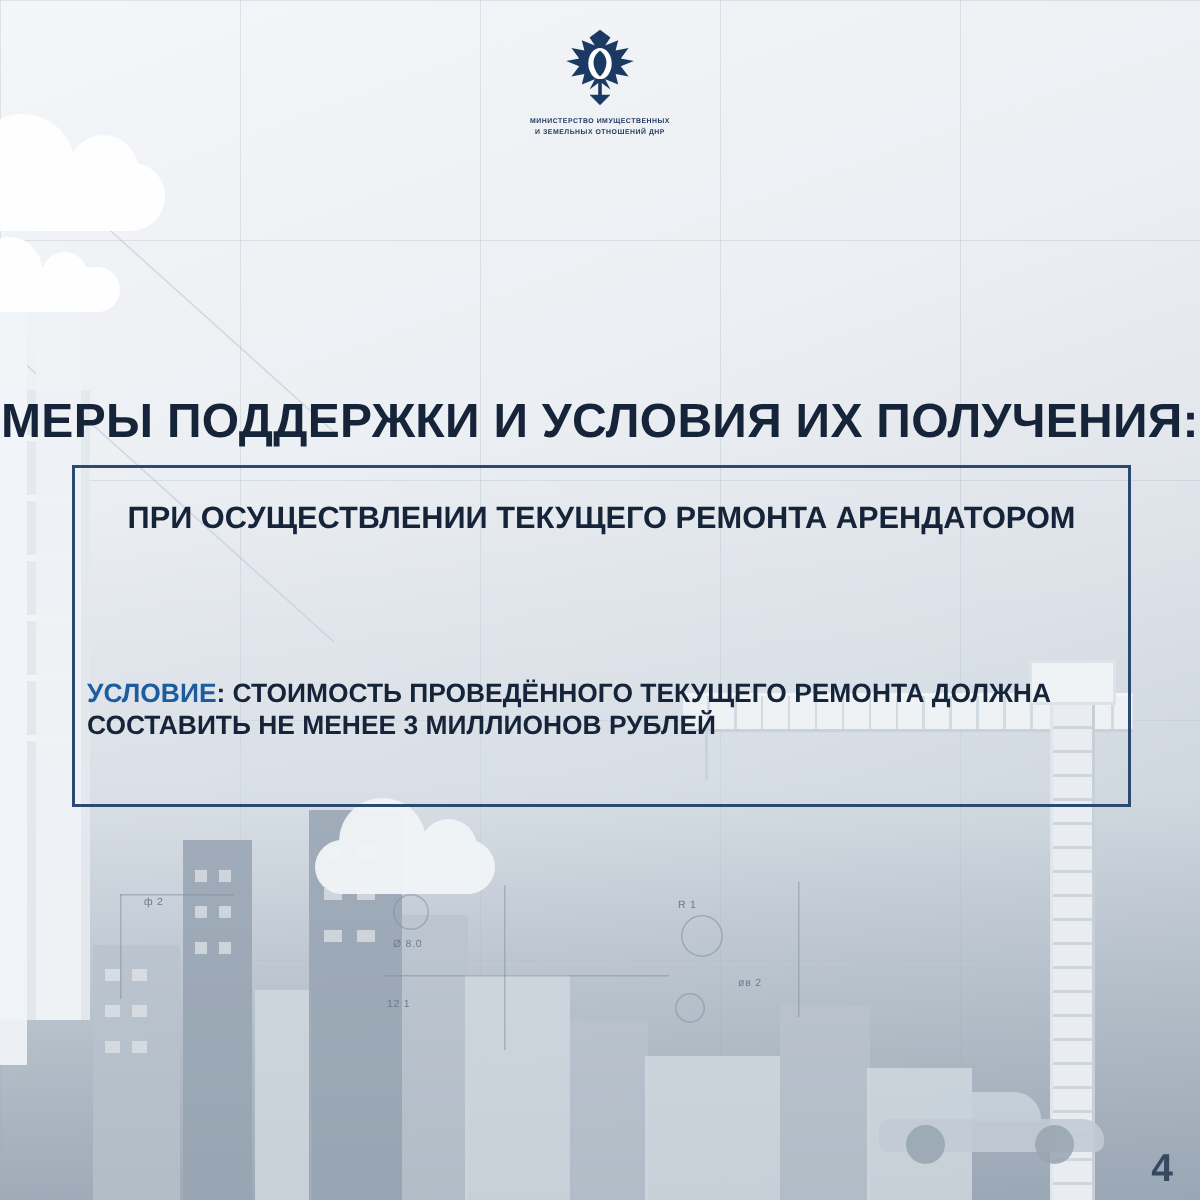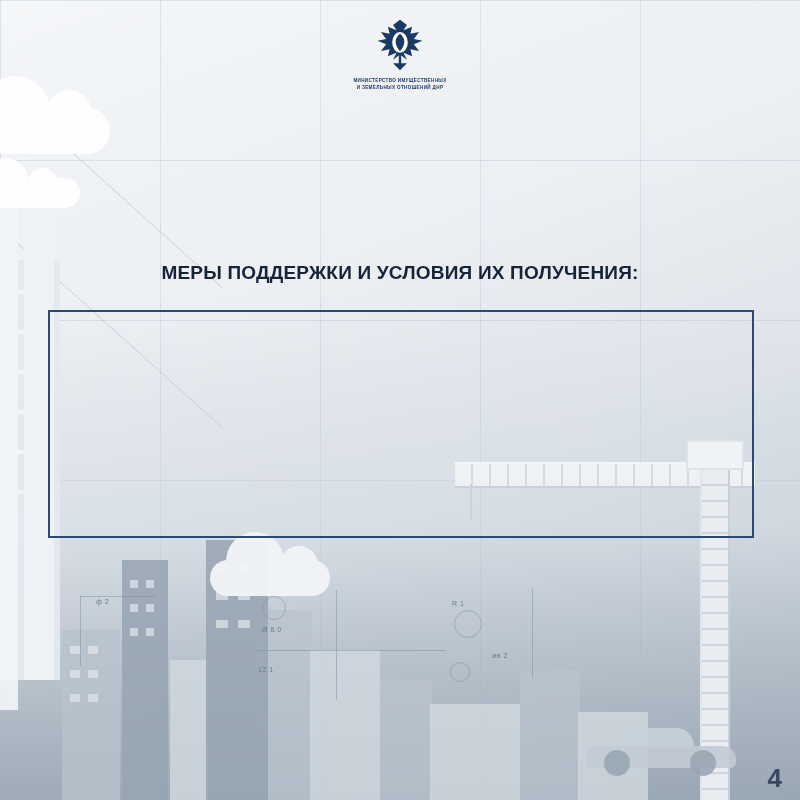--- a/index.html
+++ b/index.html
@@ -150,21 +150,21 @@
     font-weight: bold;
     letter-spacing: .35px;
     text-transform: uppercase;
   }
 
   
   .headline {
     position: absolute;
     top: 262px; left: 0; right: 0;
     text-align: center;
-    font-size: 19px;
+    font-size: 32px;
     font-weight: bold;
     letter-spacing: .2px;
     color: #16243a;
     text-transform: uppercase;
   }
 
   .panel {
     position: absolute;
     left: 48px; top: 310px; width: 706px; height: 228px;
     border: 2px solid #2a4a74;
@@ -305,19 +305,23 @@
     </svg>
     <div class="emblem-text">
       <div>Министерство имущественных</div>
       <div>и земельных отношений ДНР</div>
     </div>
   </div>
 
   <div class="headline">МЕРЫ ПОДДЕРЖКИ И УСЛОВИЯ ИХ ПОЛУЧЕНИЯ:</div>
 
   <div class="panel">
-
-
+    <div class="panel-title">ПРИ ОСУЩЕСТВЛЕНИИ ТЕКУЩЕГО РЕМОНТА АРЕНДАТОРОМ</div>
+
+
+    <div class="clause" id="clause-condition">
+      <span class="key">УСЛОВИЕ</span><span>:</span><span> СТОИМОСТЬ ПРОВЕДЁННОГО ТЕКУЩЕГО РЕМОНТА ДОЛЖНА СОСТАВИТЬ НЕ МЕНЕЕ 3 МИЛЛИОНОВ РУБЛЕЙ</span>
+    </div>
   </div>
 
   <div class="page-num">4</div>
 
 </div>
 
 </body></html>

